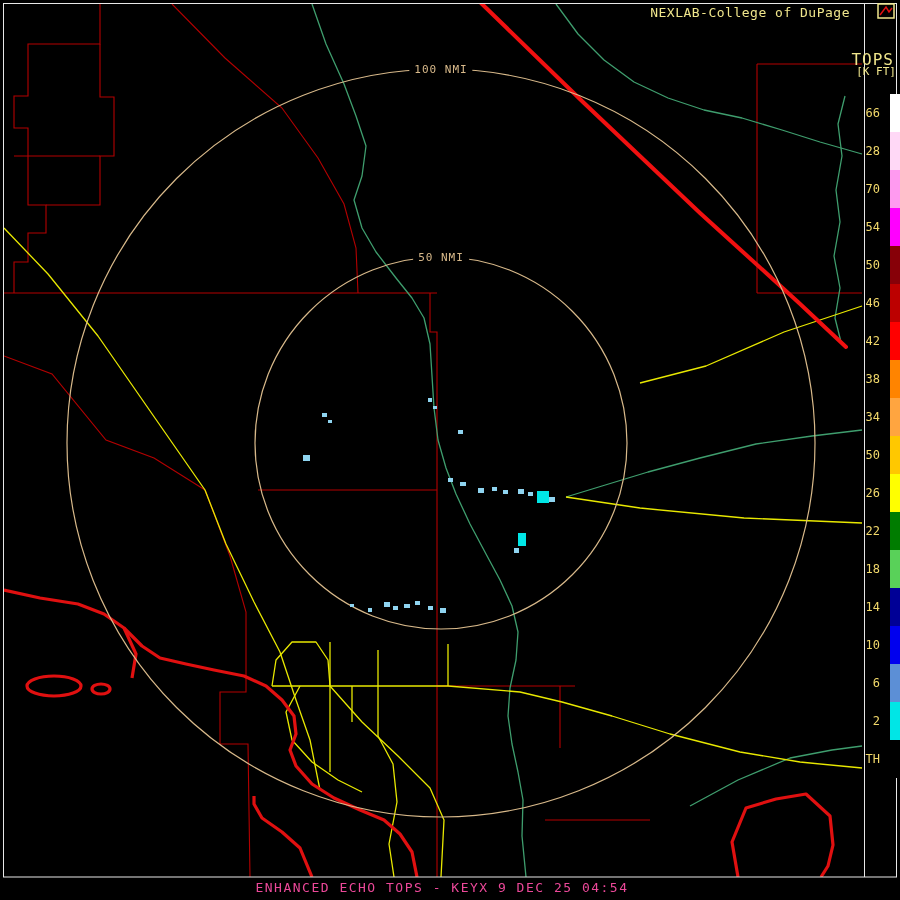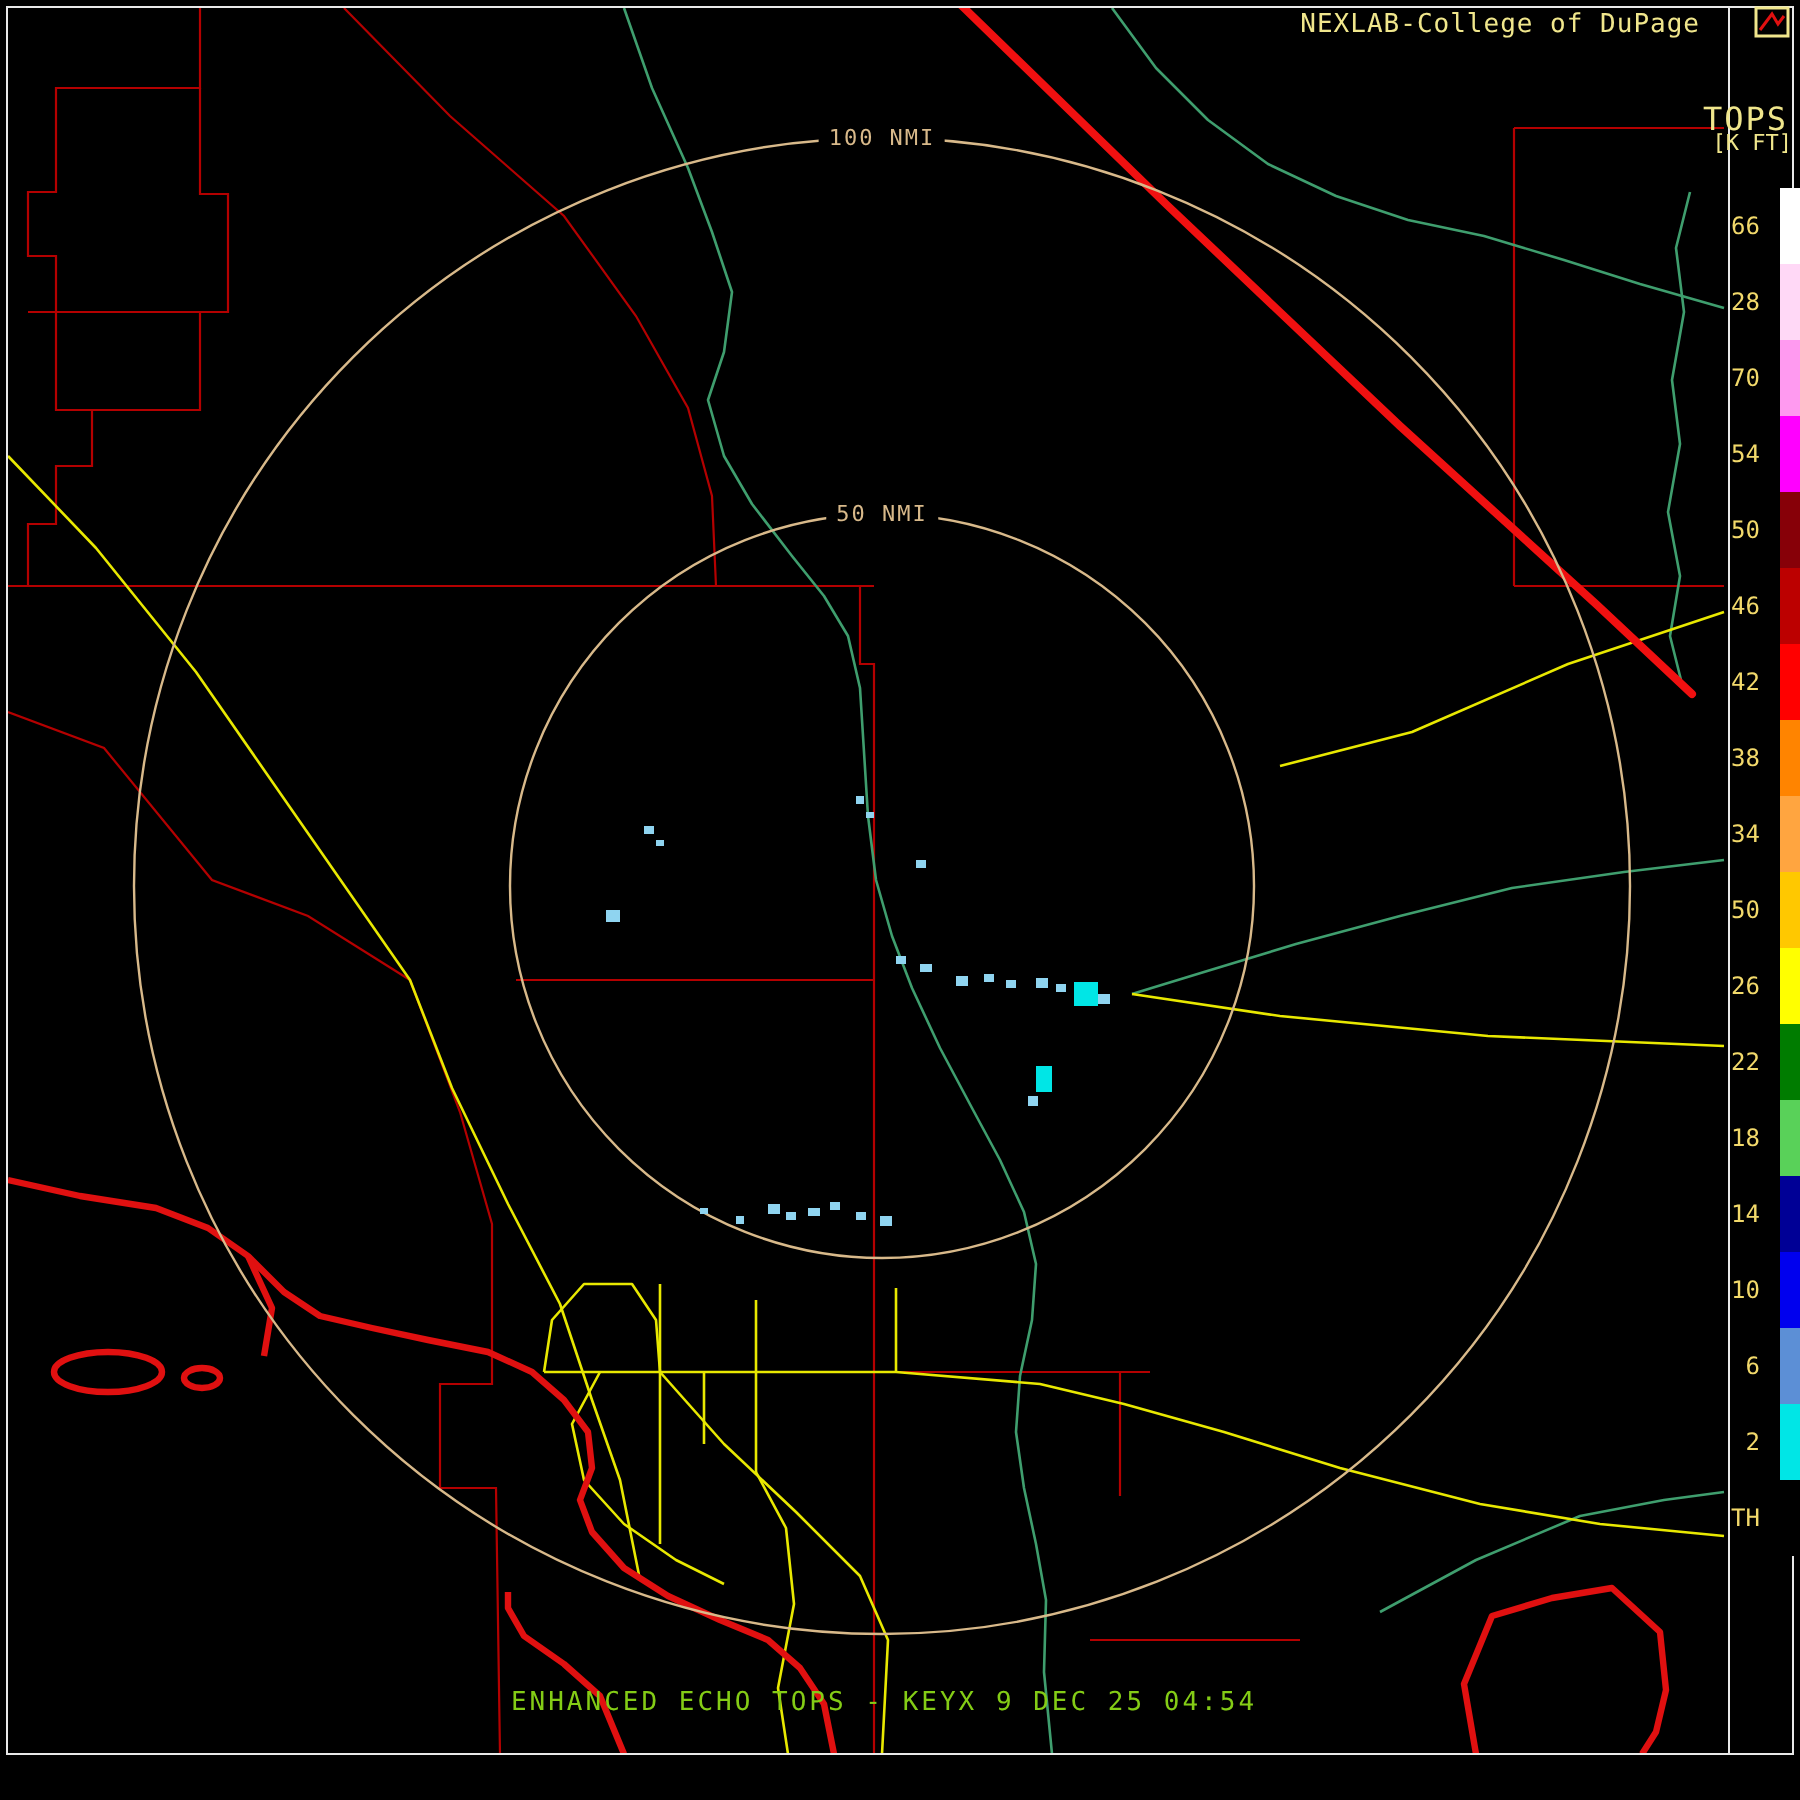--- a/index.html
+++ b/index.html
@@ -21,21 +21,21 @@
     font-size:11px;font-weight:normal;letter-spacing:1px;padding:0 5px;white-space:nowrap;z-index:3}
 
   .legend{position:absolute;left:836px;top:50px;width:60px;z-index:2}
   .legend-title{position:absolute;top:0;right:2px;color:#f0e68c;font-size:16px;letter-spacing:1px}
   .legend-units{position:absolute;top:15px;right:0;color:#f0e68c;font-size:11px;white-space:nowrap}
   #legend-rows{position:absolute;top:44px;left:18px;width:60px}
   .lrow{display:flex;align-items:center;height:38px}
   .llab{width:26px;text-align:right;color:#f2d96b;font-size:12px;flex:none}
   .lsw{width:22px;height:38px;margin-left:10px;flex:none}
 
-  .caption{position:absolute;top:844px;left:0;width:884px;text-align:center;color:#84cc16;
+  .caption{position:absolute;top:880px;left:0;width:884px;text-align:center;color:#ec4899;
     font-size:13px;letter-spacing:1.5px;white-space:nowrap}
 </style>
 </head>
 <body>
 
 <div class="screen">
 
   <svg id="map" width="900" height="900" viewBox="0 0 900 900">
     <defs>
       <clipPath id="mapclip">

